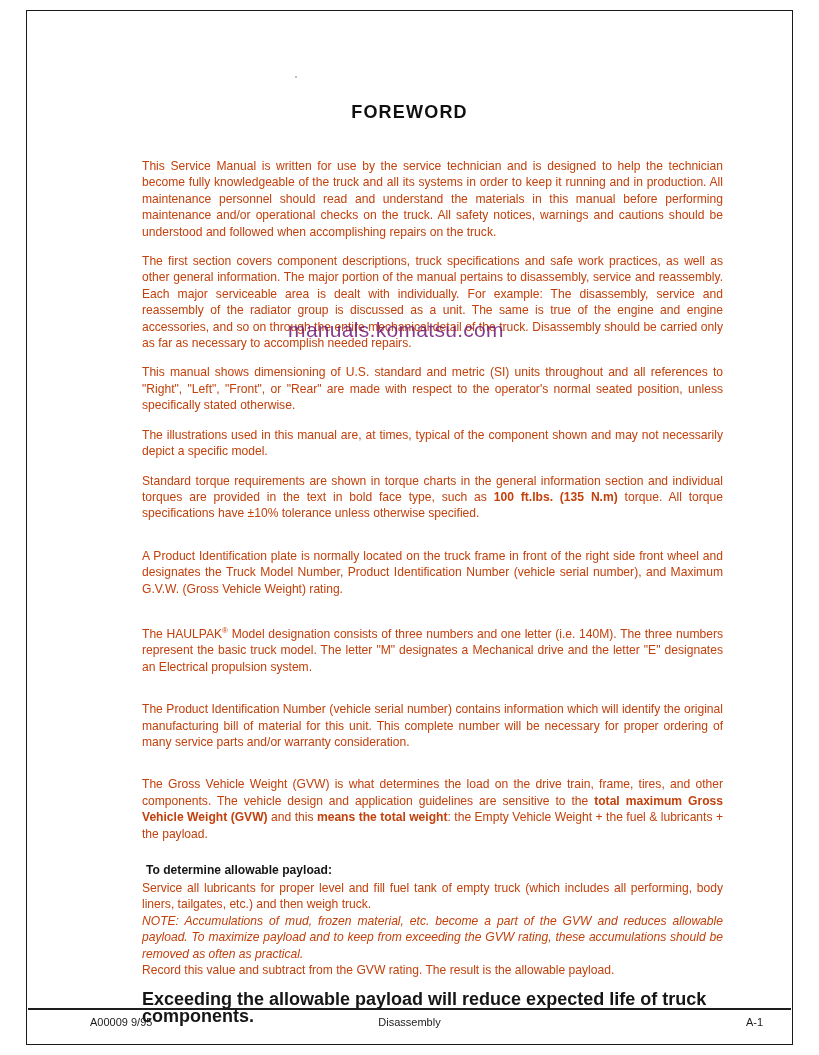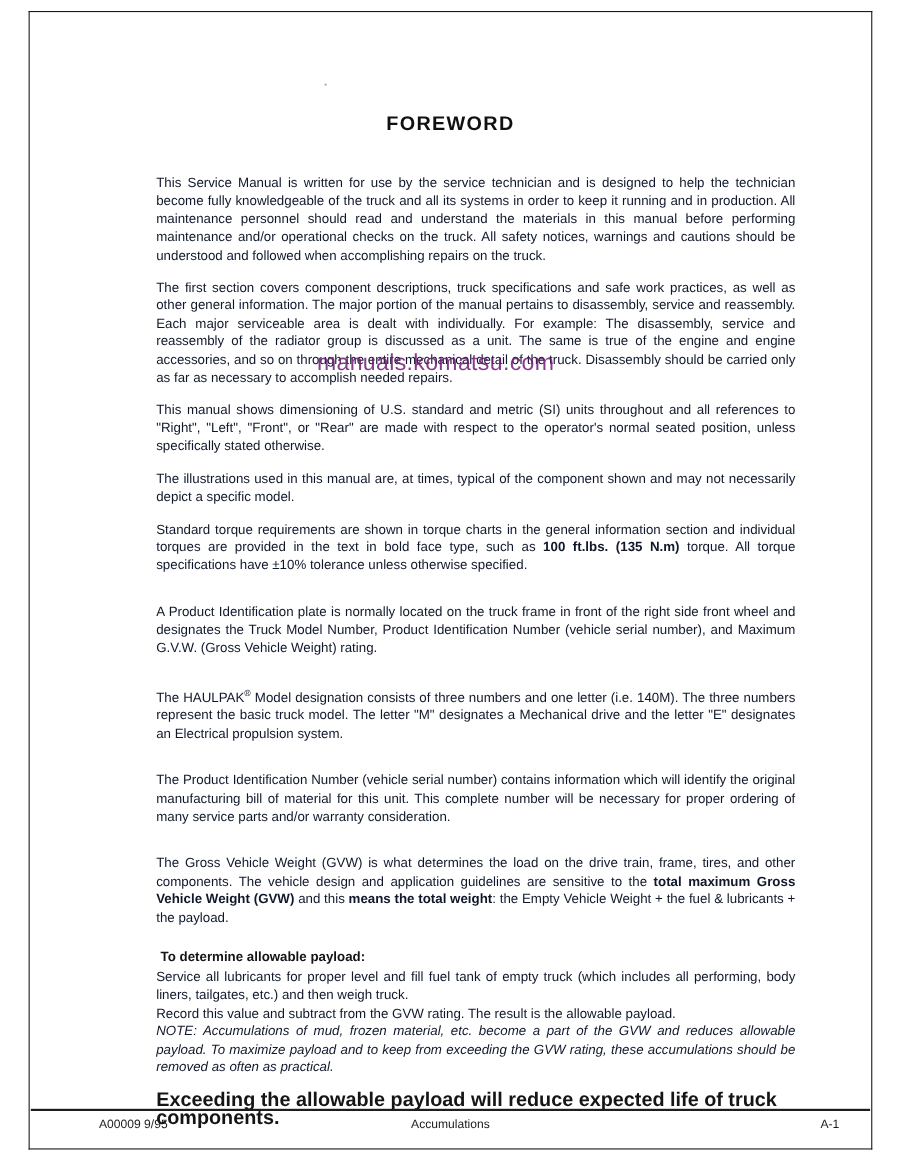--- a/index.html
+++ b/index.html
@@ -70,21 +70,21 @@
     position: absolute;
     left: 142px;
     top: 158px;
     width: 581px;
   }
   p.para {
     margin: 0 0 13px 0;
     font-size: 12.1px;
     line-height: 16.4px;
     text-align: justify;
-    color: #0f172a;
+    color: #c2410c;
   }
   p.gap-lg { margin-bottom: 26px; }
   p.gap-md { margin-bottom: 20px; }
   .b { font-weight: bold; }
   .i { font-style: italic; }
   sup { font-size: 8px; vertical-align: super; }
   .tight { line-height: 15.6px; }
   .payload-block p.para { margin-bottom: 0; }
   .payload-head {
     font-weight: bold;
@@ -183,29 +183,29 @@
 
     <p class="para gap-lg"><span>The HAULPAK</span><sup>®</sup><span> Model designation consists of three numbers and one letter (i.e. 140M). The three numbers represent the basic truck model. The letter "M" designates a Mechanical drive and the letter "E" designates an Electrical propulsion system.</span></p>
 
     <p class="para gap-lg">The Product Identification Number (vehicle serial number) contains information which will identify the original manufacturing bill of material for this unit. This complete number will be necessary for proper ordering of many service parts and/or warranty consideration.</p>
 
     <p class="para gap-md"><span>The Gross Vehicle Weight (GVW) is what determines the load on the drive train, frame, tires, and other components. The vehicle design and application guidelines are sensitive to the </span><span class="b">total maximum Gross Vehicle Weight (GVW)</span><span> and this </span><span class="b">means the total weight</span><span>: the Empty Vehicle Weight  +  the fuel &amp; lubricants  +  the payload.</span></p>
 
     <div class="payload-block">
       <div class="payload-head">To determine allowable payload:</div>
       <p class="para tight">Service all lubricants for proper level and fill fuel tank of empty truck (which includes all performing, body liners, tailgates, etc.) and then weigh truck.</p>
+      <p class="para tight i">NOTE: Accumulations of mud, frozen material, etc. become a part of the GVW and reduces allowable payload. To maximize payload and to keep from exceeding the GVW rating, these accumulations should be removed as often as practical.</p>
       <p class="para tight">Record this value and subtract from the GVW rating. The result is the allowable payload.</p>
-      <p class="para tight i">NOTE: Accumulations of mud, frozen material, etc. become a part of the GVW and reduces allowable payload. To maximize payload and to keep from exceeding the GVW rating, these accumulations should be removed as often as practical.</p>
       <div class="payload-last">Exceeding the allowable payload will reduce expected life of truck components.</div>
     </div>
 
   </div>
 
   <div class="watermark">manuals.komatsu.com</div>
 
   <div class="footer-rule"></div>
   <div class="footer">
     <span class="footer-left">A00009 9/95</span>
-    <span class="footer-center">Accumulations</span>
+    <span class="footer-center">Disassembly</span>
     <span class="footer-right">A-1</span>
   </div>
 
 </div>
 
 </body></html>

